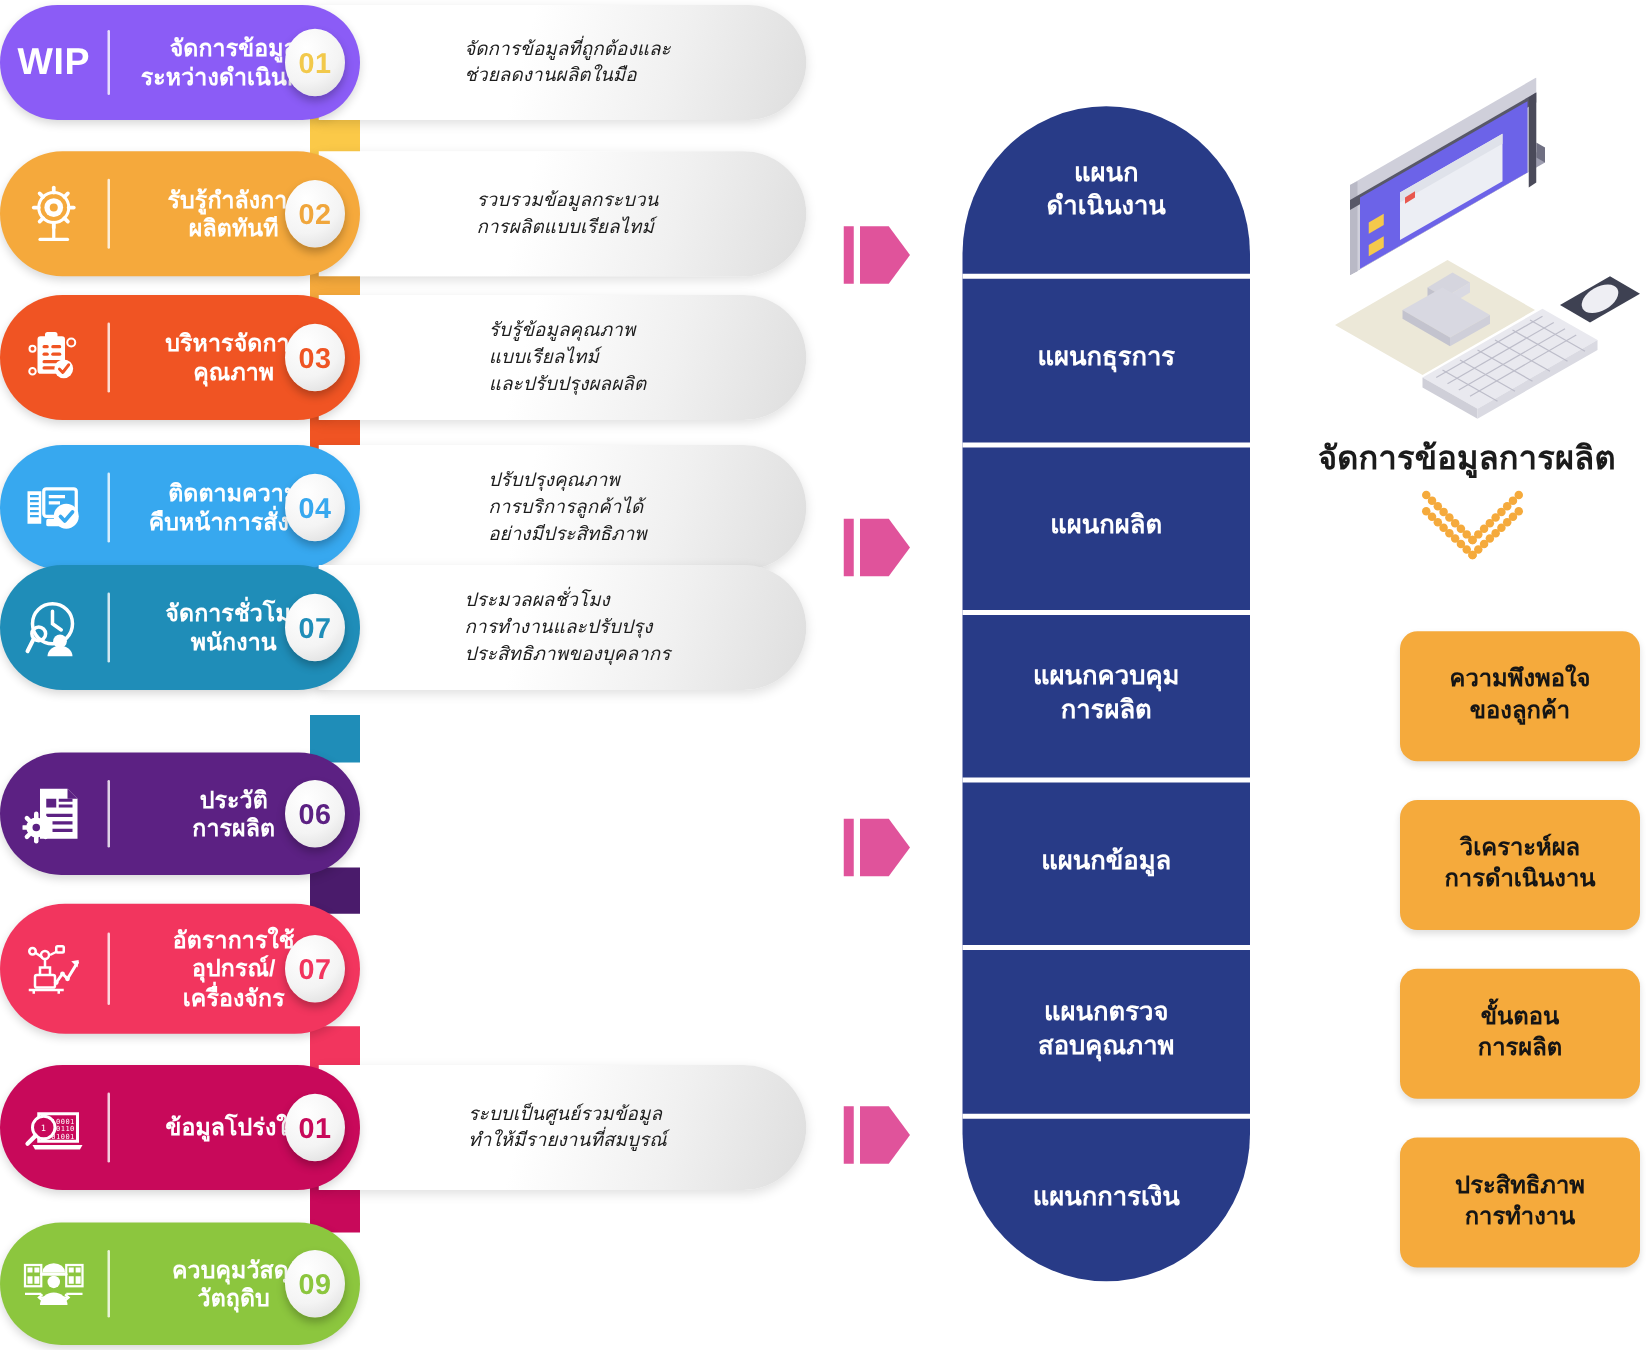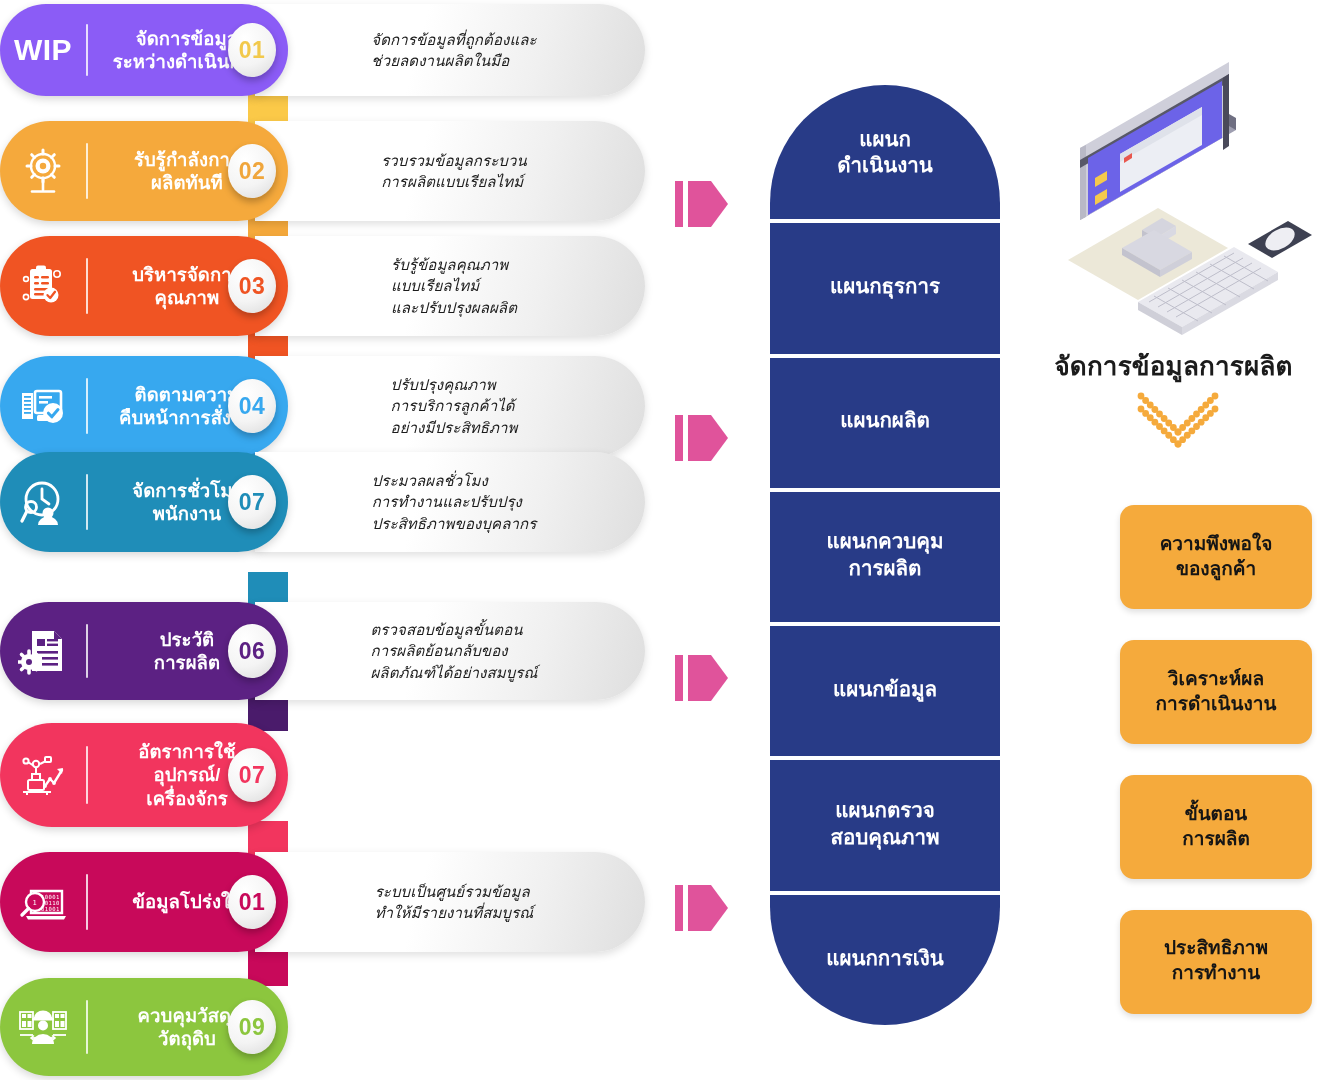--- a/index.html
+++ b/index.html
@@ -285,23 +285,20 @@
           </div>
           <div class="row-divider"></div>
           <div class="row-title">
             <span>จัดการชั่วโมง<br>พนักงาน</span>
           </div>
           <div class="row-badge" style="color: rgb(31, 141, 184);">07</div>
         </div>
       </div>
       <div class="connector" style="top: 694px; height: 37px; background: rgb(74, 27, 107);"></div>
       <div class="row" style="top: 602px; height: 98px;">
-        <div class="row-desc">
-          <span>ตรวจสอบข้อมูลขั้นตอน<br>การผลิตย้อนกลับของ<br>ผลิตภัณฑ์ได้อย่างสมบูรณ์</span>
-        </div>
         <div class="row-label" style="background: rgb(92, 33, 131);">
           <div class="row-icon">
             <svg viewBox="0 0 50 50">
         <path d="M14 5 L36 5 L44 13 L44 45 L14 45 Z" fill="#ffffff"></path>
         <path d="M36 5 L44 13 L36 13 Z" fill="#5c2183"></path>
         <g fill="#5c2183">
           <rect x="19" y="13" width="8" height="7"></rect>
           <rect x="29" y="13" width="11" height="2.4"></rect>
           <rect x="29" y="17.6" width="11" height="2.4"></rect>
           <rect x="19" y="25" width="21" height="2.6"></rect>

